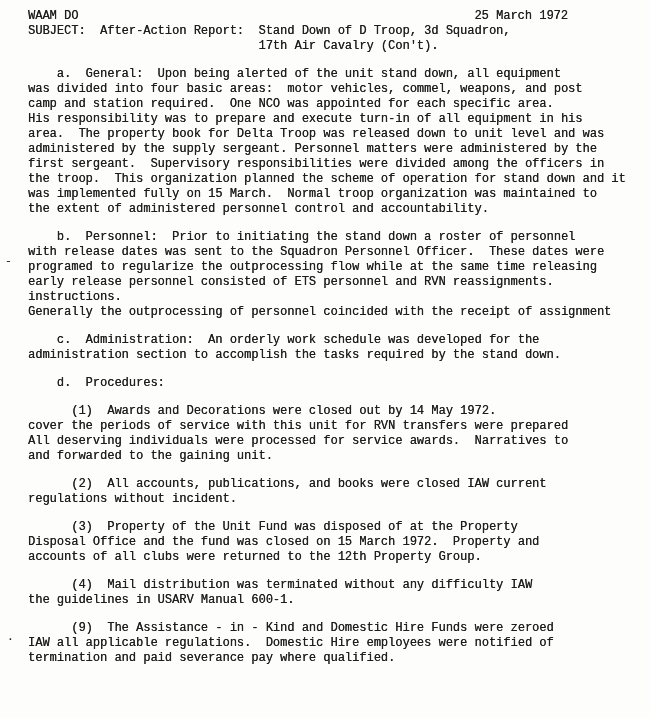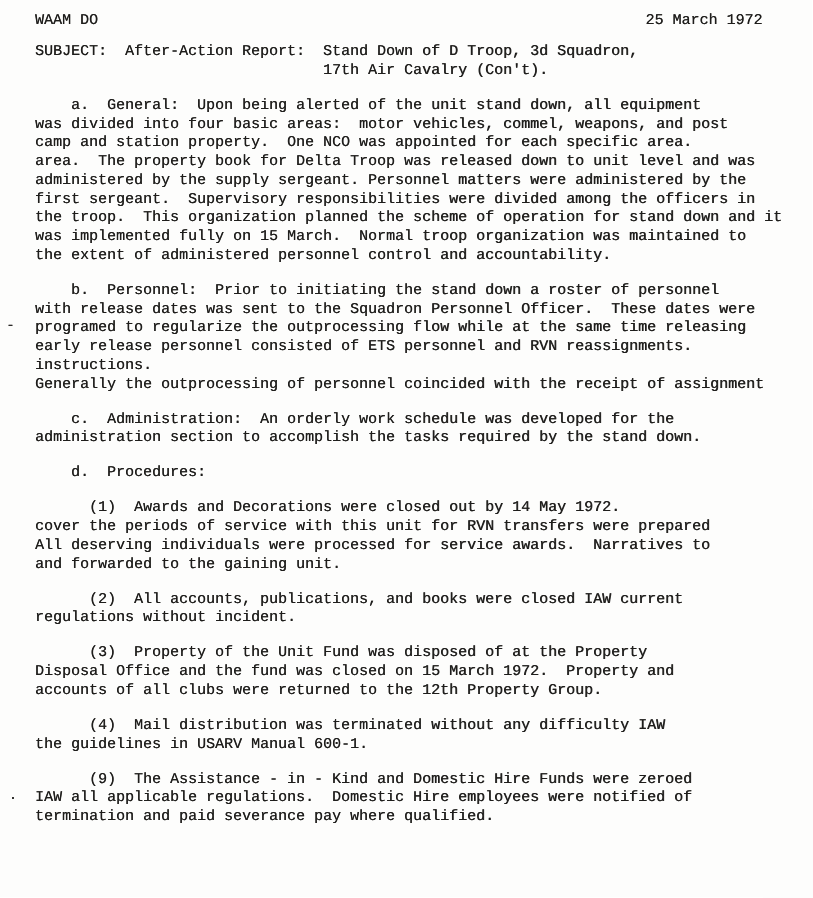--- a/index.html
+++ b/index.html
@@ -18,32 +18,32 @@
     font-family: "Liberation Mono", "DejaVu Sans Mono", monospace;
     font-size: 12px;
     line-height: 15px;
     color: #1e1d1b;
     text-shadow: 0.25px 0 0.45px rgba(25,24,22,0.85);
   }
   .header-row {
     display: flex;
     justify-content: space-between;
     align-items: flex-start;
-    padding-right: 40px;
+    padding-right: 82px;
     white-space: pre;
   }
   .line {
     white-space: pre;
   }
   .para {
     margin-top: 13px;
     font-family: Liberation Mono, monospace;
   }
   .subject-block {
-    margin-top: 10px;
+    margin-top: 0;
   }
   .body-block {
     margin-top: 12px;
   }
   .artifact {
     position: absolute;
     font-size: 11px;
     color: #2a2927;
   }
   .artifact-dash { left: 5px; top: 254px; }
@@ -61,21 +61,22 @@
 
   <div class="subject-block">
     <div class="line">SUBJECT:  After-Action Report:  Stand Down of D Troop, 3d Squadron,</div>
     <div class="line">                                17th Air Cavalry (Con't).</div>
   </div>
 
   <div class="body-block">
       <div class="para">
         <div class="line">    a.  General:  Upon being alerted of the unit stand down, all equipment</div>
         <div class="line">was divided into four basic areas:  motor vehicles, commel, weapons, and post</div>
-        <div class="line">camp and station property.  One NCO was appointed for each specific area.</div>
+        <div class="line">camp and station required.  One NCO was appointed for each specific area.</div>
+        <div class="line">His responsibility was to prepare and execute turn-in of all equipment in his</div>
         <div class="line">area.  The property book for Delta Troop was released down to unit level and was</div>
         <div class="line">administered by the supply sergeant. Personnel matters were administered by the</div>
         <div class="line">first sergeant.  Supervisory responsibilities were divided among the officers in</div>
         <div class="line">the troop.  This organization planned the scheme of operation for stand down and it</div>
         <div class="line">was implemented fully on 15 March.  Normal troop organization was maintained to</div>
         <div class="line">the extent of administered personnel control and accountability.</div>
       </div>
       <div class="para">
         <div class="line">    b.  Personnel:  Prior to initiating the stand down a roster of personnel</div>
         <div class="line">with release dates was sent to the Squadron Personnel Officer.  These dates were</div>

